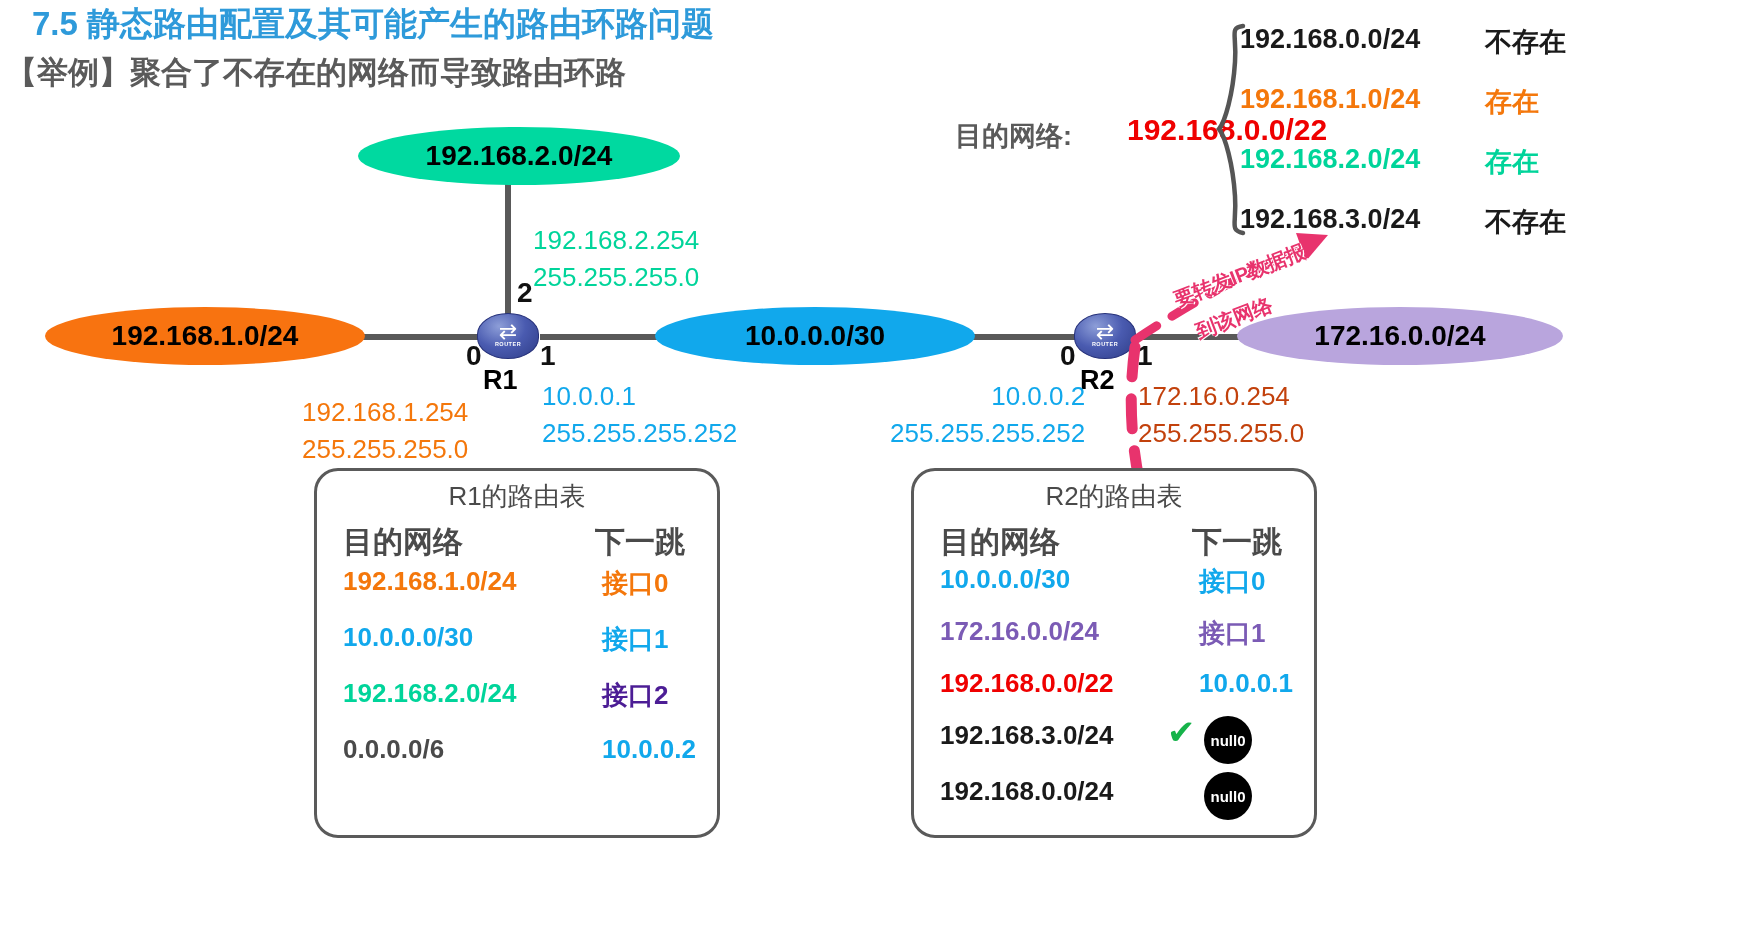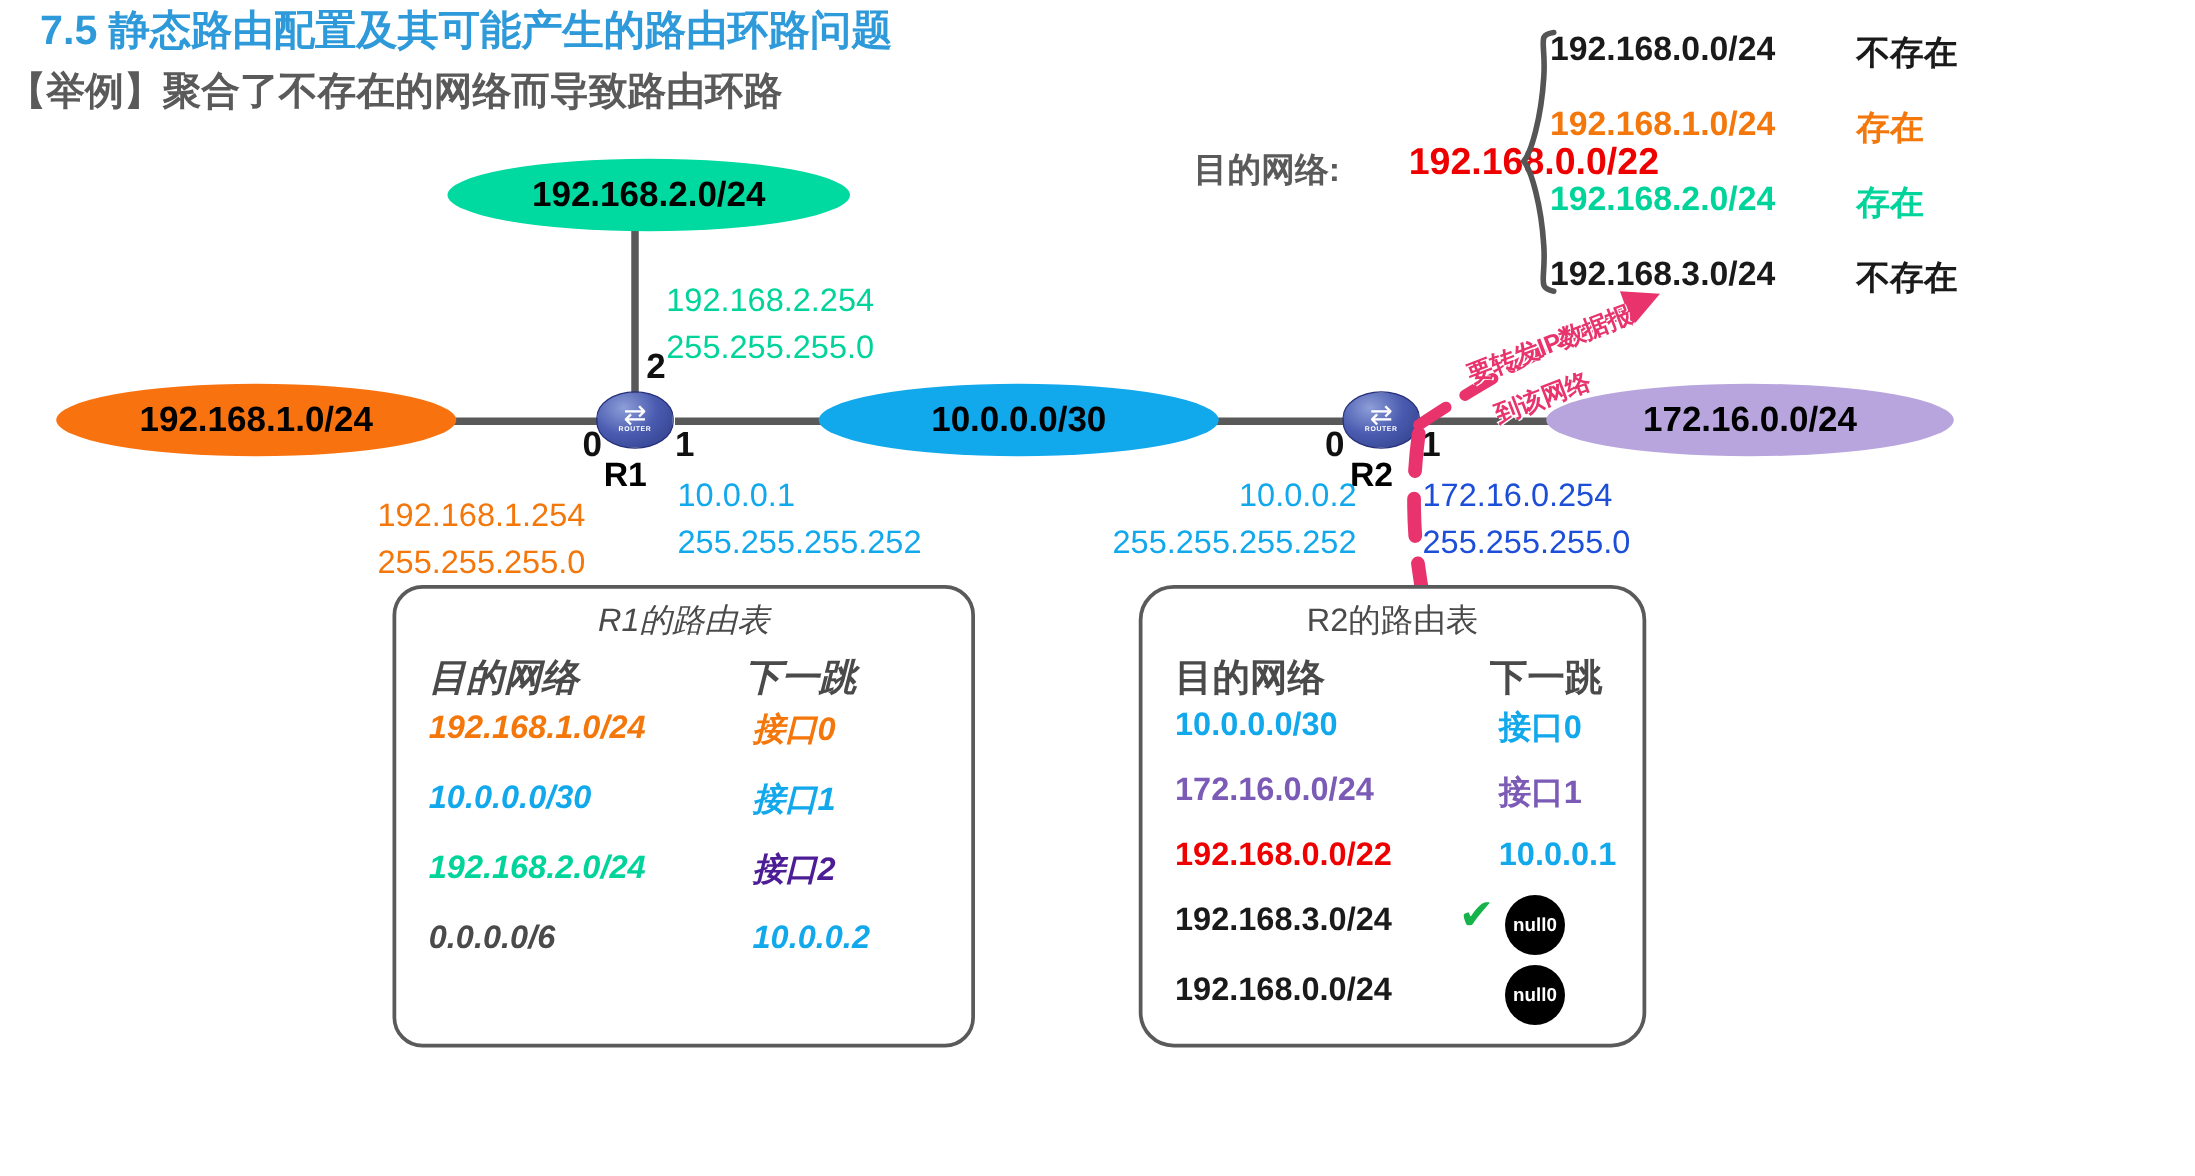--- a/index.html
+++ b/index.html
@@ -178,38 +178,38 @@
   <span class="rlabel">ROUTER</span>
 </div>
 <div class="abs port-num" style="left:1060px; top:340px;">0</div>
 <div class="abs port-num" style="left:1137px; top:340px;">1</div>
 <div class="abs router-name" style="left:1080px; top:365px;">R2</div>
 
 <div class="abs ifaddr nowrap" id="r2p0" style="left: 890px; top: 378px; color: rgb(17, 168, 236);">
   <div style="text-align:right;">10.0.0.2</div>
   <div>255.255.255.252</div>
 </div>
-<div class="abs ifaddr nowrap" id="r2p1" style="left: 1138px; top: 378px; color: #1d4ed8;">
+<div class="abs ifaddr nowrap" id="r2p1" style="left: 1138px; top: 378px; color: #c2410c;">
   <div>172.16.0.254</div>
   <div>255.255.255.0</div>
 </div>
 
 <svg class="abs" style="left:1090px; top:195px; width:400px; height:700px; overflow:visible;">
 
   <path d="M45,145 C90,115 140,85 215,52" fill="none" stroke="#e8336d" stroke-width="9" stroke-dasharray="26 18" stroke-linecap="round"></path>
   <polygon points="238,40 206,38 216,66" fill="#e8336d"></polygon>
 
   <path d="M45,152 C30,260 60,370 135,480 C160,515 175,528 188,538" fill="none" stroke="#e8336d" stroke-width="11" stroke-dasharray="30 22" stroke-linecap="round"></path>
   <polygon points="205,552 172,526 168,560" fill="#e8336d"></polygon>
 </svg>
 
 <div class="abs pink-note" style="left:1170px; top:288px;">要转发IP数据报</div>
 <div class="abs pink-note" style="left:1192px; top:320px;">到该网络</div>
 
-<div class="abs rtable" style="left:314px; top:468px; width:466px; height:370px;font-style:italic;">
+<div class="abs rtable" style="left:314px; top:468px; width:406px; height:370px;">
   <div class="rt-title" style="margin-top:8px;">R1的路由表</div>
   <div style="position:relative; height:46px;">
     <span class="rt-head abs" style="left:26px; top:8px;">目的网络</span>
     <span class="rt-head abs" style="left:278px; top:8px;">下一跳</span>
   </div>
 
   <div style="position:relative; height:56px;">
     <span class="rt-cell abs" id="t0r0d" style="left: 26px; top: 6px; color: rgb(244, 119, 11);">192.168.1.0/24</span>
     <span class="rt-cell abs" id="t0r0n" style="left: 285px; top: 6px; color: rgb(244, 119, 11);">接口0</span>
   </div>
@@ -220,21 +220,21 @@
   <div style="position:relative; height:56px;">
     <span class="rt-cell abs" id="t0r2d" style="left: 26px; top: 6px; color: rgb(0, 212, 154);">192.168.2.0/24</span>
     <span class="rt-cell abs" id="t0r2n" style="left: 285px; top: 6px; color: #4c1d95;">接口2</span>
   </div>
   <div style="position:relative; height:56px;">
     <span class="rt-cell abs" id="t0r3d" style="left: 26px; top: 6px; color: rgb(74, 74, 74);">0.0.0.0/6</span>
     <span class="rt-cell abs" id="t0r3n" style="left: 285px; top: 6px; color: rgb(17, 168, 236);">10.0.0.2</span>
   </div>
 </div>
 
-<div class="abs rtable" style="left:911px; top:468px; width:406px; height:370px;border-radius:28px;">
+<div class="abs rtable" style="left:911px; top:468px; width:406px; height:370px;">
   <div class="rt-title" style="margin-top:8px;">R2的路由表</div>
   <div style="position:relative; height:46px;">
     <span class="rt-head abs" style="left:26px; top:8px;">目的网络</span>
     <span class="rt-head abs" style="left:278px; top:8px;">下一跳</span>
   </div>
 
   <div style="position:relative; height:52px;">
     <span class="rt-cell abs" id="t1r0d" style="left: 26px; top: 4px; color: rgb(17, 168, 236);">10.0.0.0/30</span>
     <span class="rt-cell abs" id="t1r0n" style="left: 285px; top: 4px; color: rgb(17, 168, 236);">接口0</span>
   </div>

